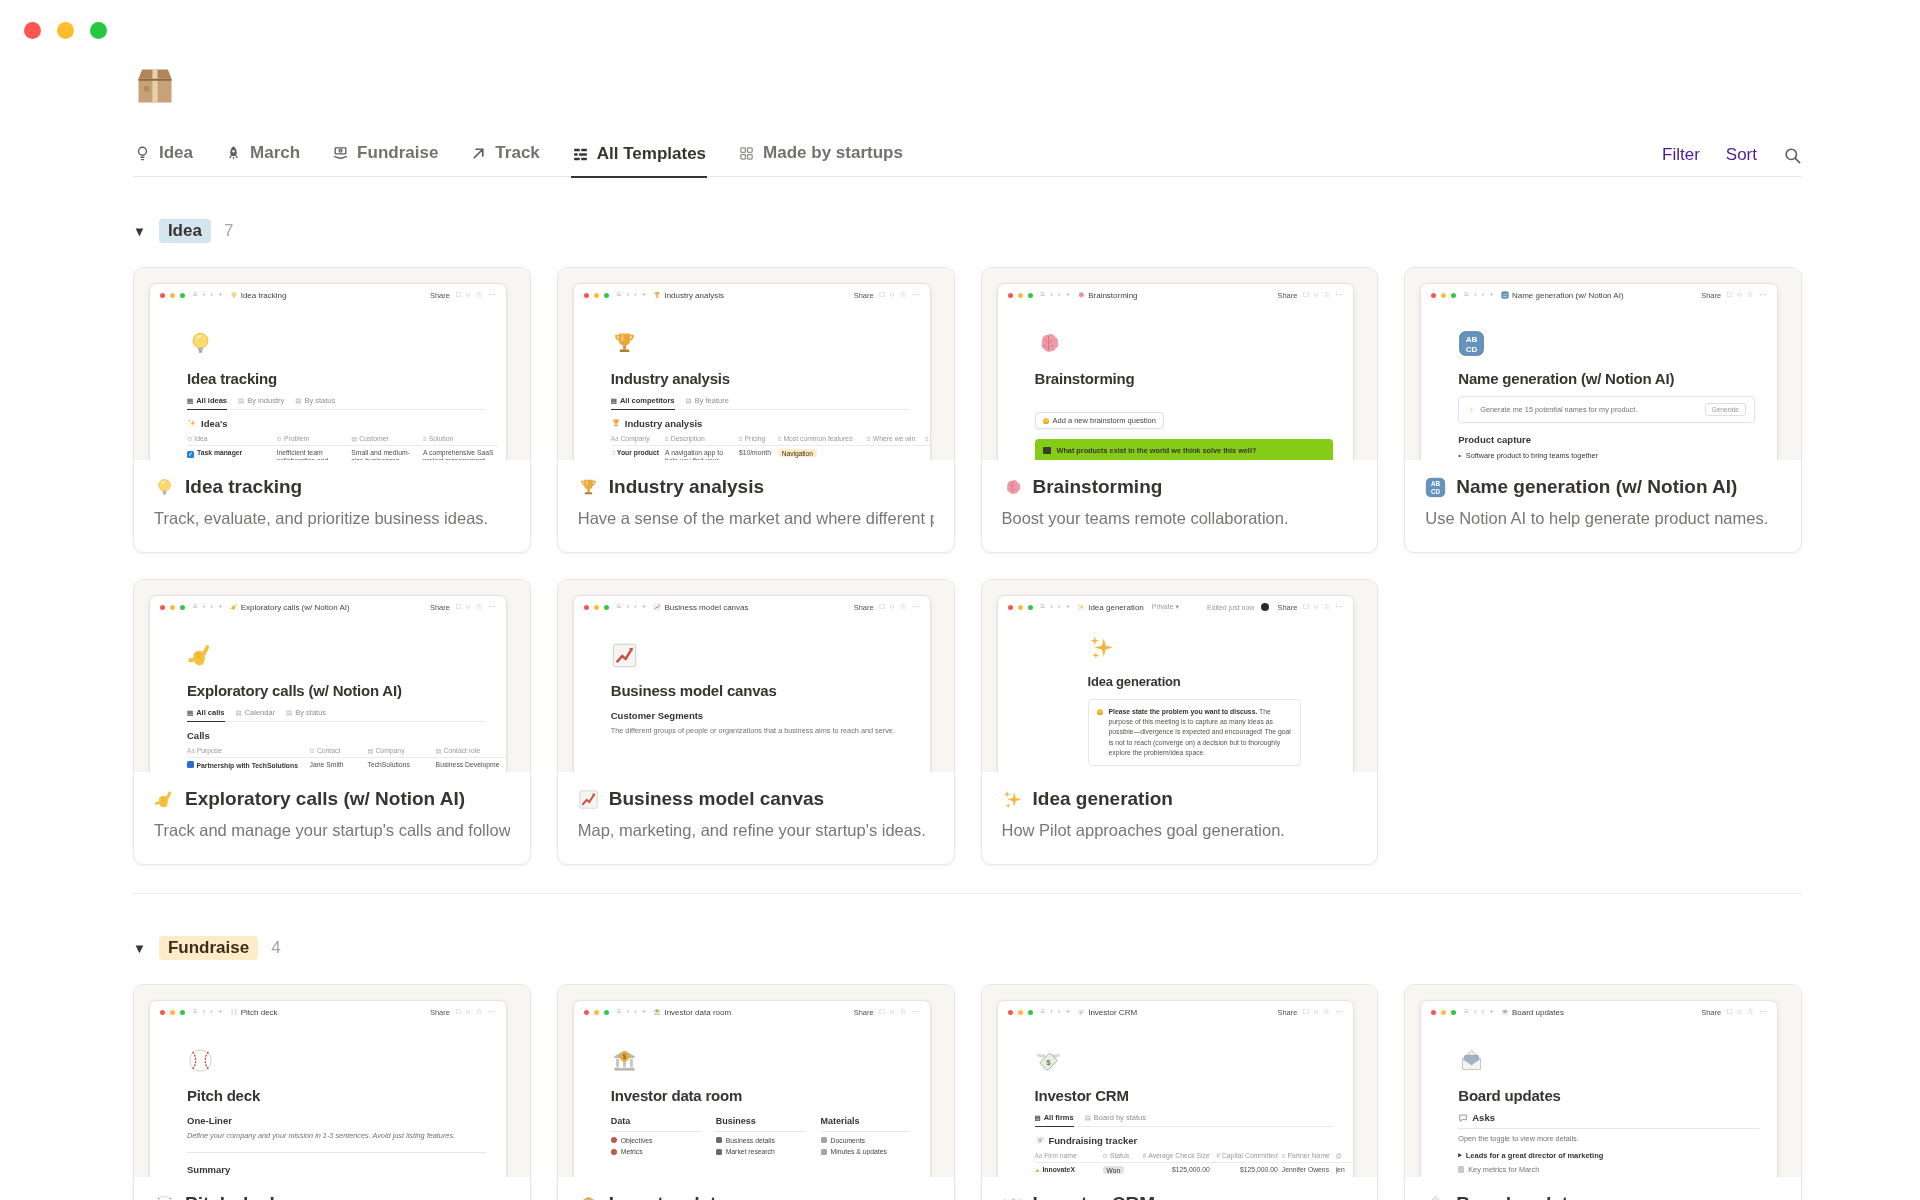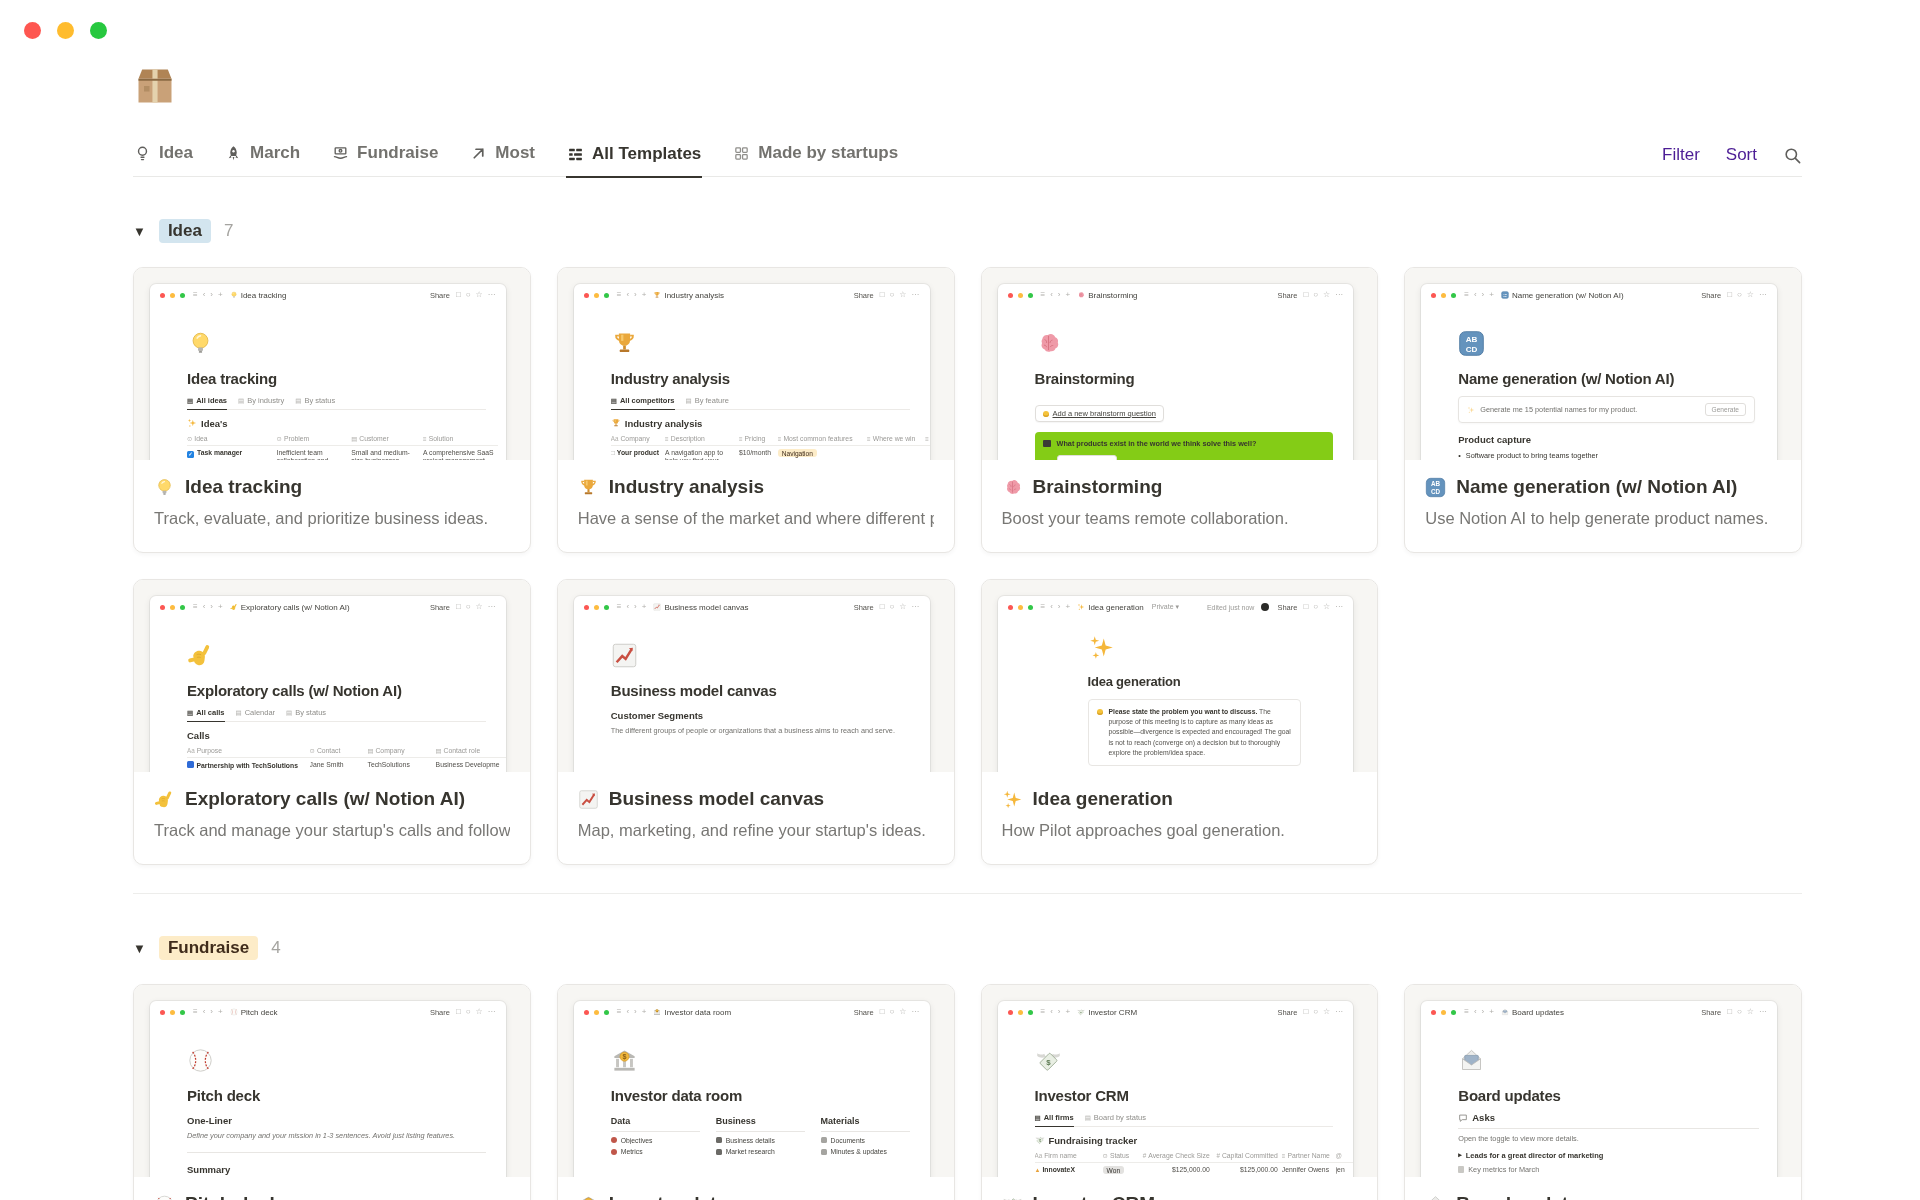--- a/index.html
+++ b/index.html
@@ -86,23 +86,23 @@
   .b { font-weight: 700; color: #37352f; }
   .chk { display: inline-block; width: 7px; height: 7px; background: #2383e2; border-radius: 1.5px; color: #fff;
     font-size: 5.5px; line-height: 7px; text-align: center; margin-right: 3px; vertical-align: -1px; }
   .logo-sq { display: inline-block; width: 6.5px; height: 6.5px; background: #2f6bd7; border-radius: 1.5px; margin-right: 3px; }
   .tri { color: #e8a33d; font-size: 6px; margin-right: 2px; }
   .pg { color: #9b9a97; margin-right: 2px; }
   .tag { display: inline-block; border-radius: 3px; padding: 0.5px 4px; font-size: 6.6px; white-space: nowrap; }
   .tag.yellow { background: #fdecc8; color: #402c1b; }
   .tag.gray { background: #e3e2e0; color: #32302c; }
 
-  .p-btn { display: inline-flex; align-items: center; gap: 4px; margin-top: 18px; padding: 3px 7px;
+  .p-btn { display: inline-flex; align-items: center; gap: 4px; margin-top: 25px; padding: 3px 7px;
     border: 1px solid #e0dedb; border-radius: 4px; background: #fff; font-size: 7.5px; color: #45443f;
-    box-shadow: 0 1px 1px rgba(0,0,0,0.04); white-space: nowrap; text-decoration: underline; }
+    box-shadow: 0 1px 1px rgba(0,0,0,0.04); white-space: nowrap; }
   .bulb-dot { width: 6px; height: 6px; border-radius: 50%; background: #f5c33b; box-shadow: inset 0 -1.5px 0 #d9a32a; }
 
   .p-callout { display: flex; gap: 6px; margin-top: 10px; padding: 7px 8px; border-radius: 4px; font-size: 7.3px;
     line-height: 1.5; color: #45443f; }
   .p-callout.gray { background: #84cc16; }
   .p-callout.border { background: #fff; border: 1px solid #e8e6e3; font-size: 6.8px; color: #55534e; }
   .co-icon { flex: none; margin-top: 1px; }
   .co-icon.screen { width: 8px; height: 7px; background: #3b3a36; border-radius: 1px; }
   .co-icon.globe { width: 7px; height: 7px; background: #6b6a66; border-radius: 50%; }
   .co-btn { display: inline-flex; align-items: center; gap: 3px; margin-top: 5px; padding: 2px 6px;
@@ -190,21 +190,21 @@
             </svg>
           </span>
           <span>Fundraise</span>
         </div>
         <div class="tab">
           <span class="icn" style="width:17px;height:17px">
             <svg viewBox="0 0 24 24" fill="none" stroke="#5f5e5b" stroke-width="2.4" stroke-linecap="round">
               <path d="M6 18L18 6M8.5 6H18v9.5"></path>
             </svg>
           </span>
-          <span>Most</span>
+          <span>Track</span>
         </div>
         <div class="tab active">
           <span class="icn" style="width:17px;height:17px">
             <svg viewBox="0 0 24 24" fill="#37352f">
               <rect x="3" y="4" width="8" height="3.4" rx="0.8"></rect>
               <rect x="13" y="4" width="8" height="3.4" rx="0.8"></rect>
               <rect x="3" y="10.3" width="5" height="3.4" rx="0.8"></rect>
               <rect x="10" y="10.3" width="11" height="3.4" rx="0.8"></rect>
               <rect x="3" y="16.6" width="8" height="3.4" rx="0.8"></rect>
               <rect x="13" y="16.6" width="8" height="3.4" rx="0.8"></rect>

